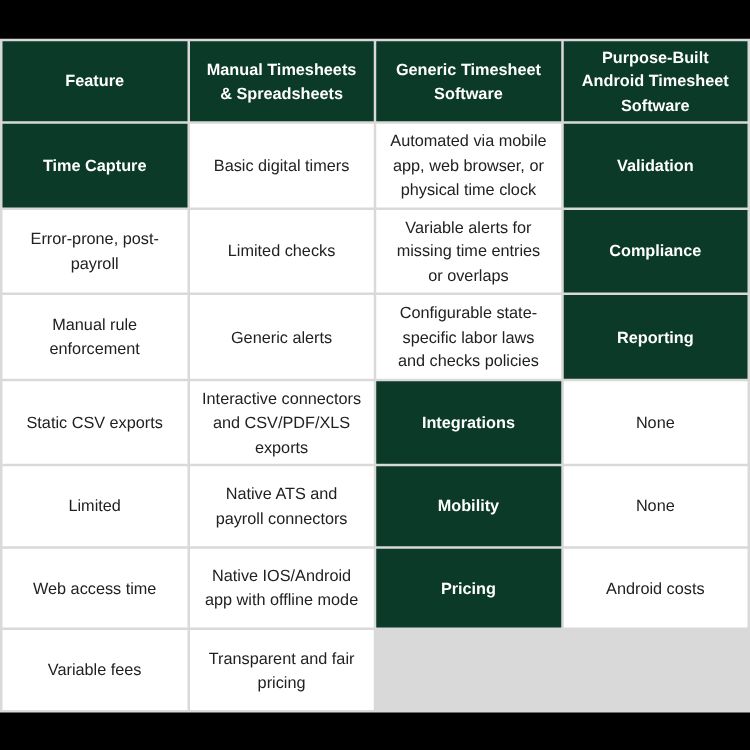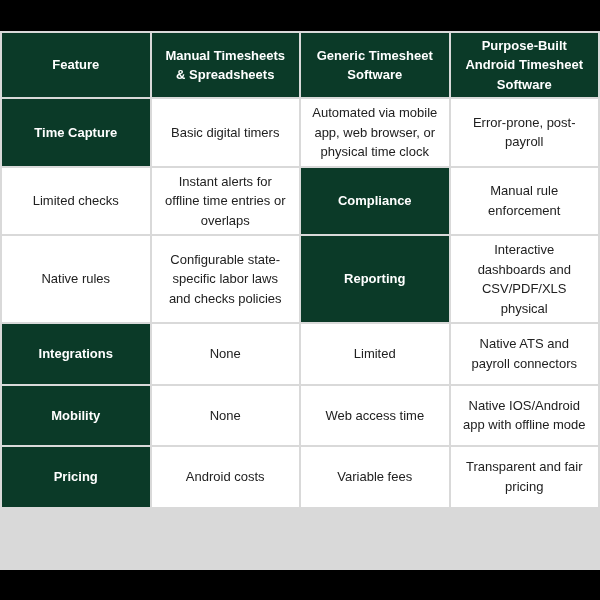--- a/index.html
+++ b/index.html
@@ -60,31 +60,33 @@
 
     <div class="cell head">Feature</div>
     <div class="cell head">Manual Timesheets &amp; Spreadsheets</div>
     <div class="cell head">Generic Timesheet Software</div>
     <div class="cell head">Purpose-Built Android Timesheet Software</div>
 
     <div class="cell head">Time Capture</div>
     <div class="cell body">Basic digital timers</div>
     <div class="cell body">Automated via mobile app, web browser, or physical time clock</div>
 
+    <div class="cell head">Validation</div>
     <div class="cell body">Error-prone, post-payroll</div>
     <div class="cell body">Limited checks</div>
-    <div class="cell body">Instant alerts for offline time entries or overlaps</div>
+    <div class="cell body">Variable alerts for missing time entries or overlaps</div>
 
     <div class="cell head">Compliance</div>
     <div class="cell body">Manual rule enforcement</div>
-    <div class="cell body">Native rules</div>
+    <div class="cell body">Generic alerts</div>
     <div class="cell body">Configurable state-specific labor laws and checks policies</div>
 
     <div class="cell head">Reporting</div>
-    <div class="cell body">Interactive dashboards and CSV/PDF/XLS physical</div>
+    <div class="cell body">Static CSV exports</div>
+    <div class="cell body">Interactive connectors and CSV/PDF/XLS exports</div>
 
     <div class="cell head">Integrations</div>
     <div class="cell body">None</div>
     <div class="cell body">Limited</div>
     <div class="cell body">Native ATS and payroll connectors</div>
 
     <div class="cell head">Mobility</div>
     <div class="cell body">None</div>
     <div class="cell body">Web access time</div>
     <div class="cell body">Native IOS/Android app with offline mode</div>

